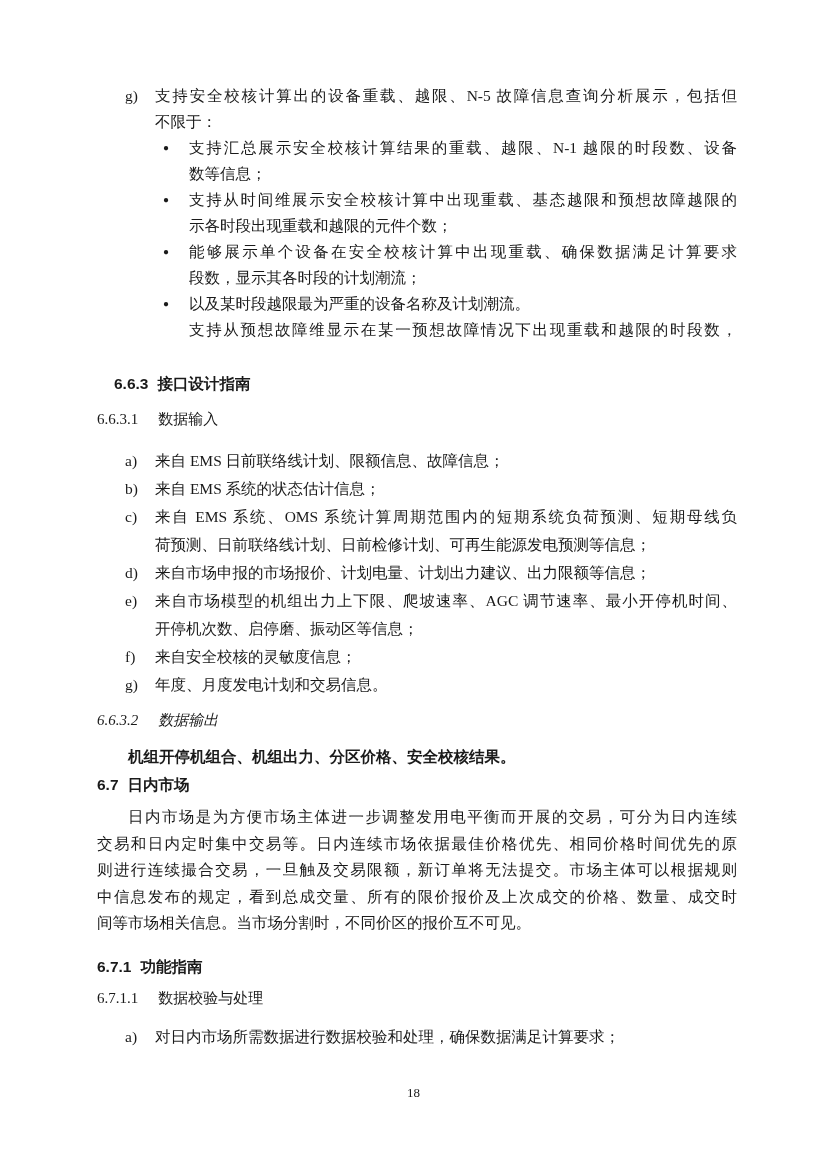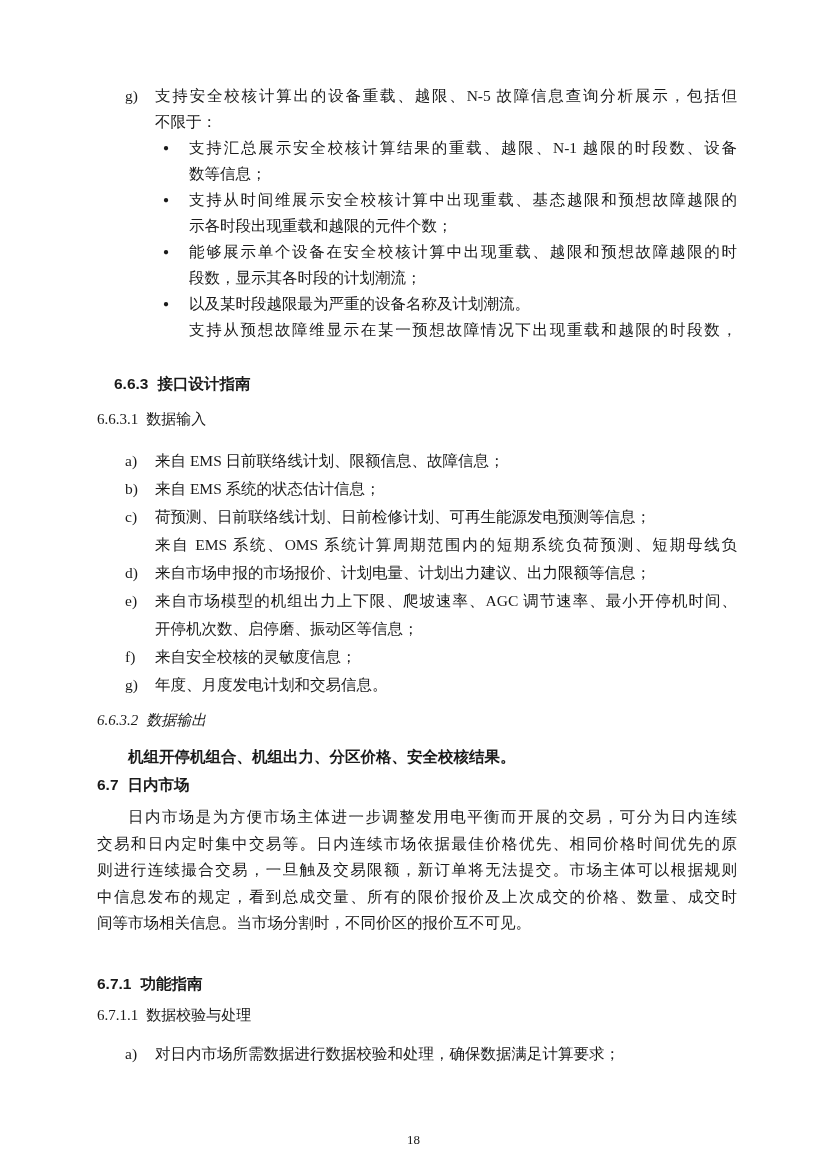--- a/index.html
+++ b/index.html
@@ -40,36 +40,36 @@
     font-family:"Liberation Sans","DejaVu Sans",sans-serif;
     font-weight:700;
     font-size:15.5px;
     line-height:22px;
   }
   .h3 .h-num { margin-right:9px; }
   .h4 {
     font-size:15px;
     line-height:22px;
   }
-  .h4 .h-num { margin-right:8px; }
+  .h4 .h-num { margin-right:20px; }
 
   .h663  { margin-top:30px;margin-left:17px; }
   .h6631 { margin-top:13px; }
   .h6632 { margin-top:10px;font-style:italic; }
   .para-output { margin-top:12px; line-height:27px; text-indent:31px;font-weight:bold; }
   .h67   { margin-top:4px; }
   .para-market { margin-top:8px; line-height:26.5px; }
   .para-market .tline.first { text-indent:31px; }
-  .h671  { margin-top:36px; }
+  .h671  { margin-top:19px; }
   .h6711 { margin-top:9px; }
   .list-671 { margin-top:14px; line-height:28px; }
 
   .page-number {
     position:absolute;
-    left:0; top:1131px;
+    left:0; top:1084px;
     width:100%;
     text-align:center;
     font-size:13px;
     line-height:18px;
   }
 </style>
 </head>
 <body>
 
 <div class="page">
@@ -94,21 +94,21 @@
       <div class="bullet">
         <span class="bullet-marker">●</span>
         <div class="bullet-text">
           <div class="tline fill">支持从时间维展示安全校核计算中出现重载、基态越限和预想故障越限的</div>
           <div class="tline">示各时段出现重载和越限的元件个数；</div>
         </div>
       </div>
       <div class="bullet">
         <span class="bullet-marker">●</span>
         <div class="bullet-text">
-          <div class="tline fill">能够展示单个设备在安全校核计算中出现重载、越限和预想故障越限的时</div>
+          <div class="tline fill">能够展示单个设备在安全校核计算中出现重载、确保数据满足计算要求</div>
           <div class="tline">段数，显示其各时段的计划潮流；</div>
         </div>
       </div>
       <div class="bullet">
         <span class="bullet-marker">●</span>
         <div class="bullet-text">
           <div class="tline">以及某时段越限最为严重的设备名称及计划潮流。</div>
           <div class="tline fill">支持从预想故障维显示在某一预想故障情况下出现重载和越限的时段数，</div>
         </div>
       </div>
@@ -131,22 +131,22 @@
       </div>
       <div class="li">
         <span class="li-label">b)</span>
         <div class="li-text">
           <div class="tline">来自 EMS 系统的状态估计信息；</div>
         </div>
       </div>
       <div class="li">
         <span class="li-label">c)</span>
         <div class="li-text">
+          <div class="tline fill">来自 EMS 系统、OMS 系统计算周期范围内的短期系统负荷预测、短期母线负</div>
           <div class="tline">荷预测、日前联络线计划、日前检修计划、可再生能源发电预测等信息；</div>
-          <div class="tline fill">来自 EMS 系统、OMS 系统计算周期范围内的短期系统负荷预测、短期母线负</div>
         </div>
       </div>
       <div class="li">
         <span class="li-label">d)</span>
         <div class="li-text">
           <div class="tline">来自市场申报的市场报价、计划电量、计划出力建议、出力限额等信息；</div>
         </div>
       </div>
       <div class="li">
         <span class="li-label">e)</span>

